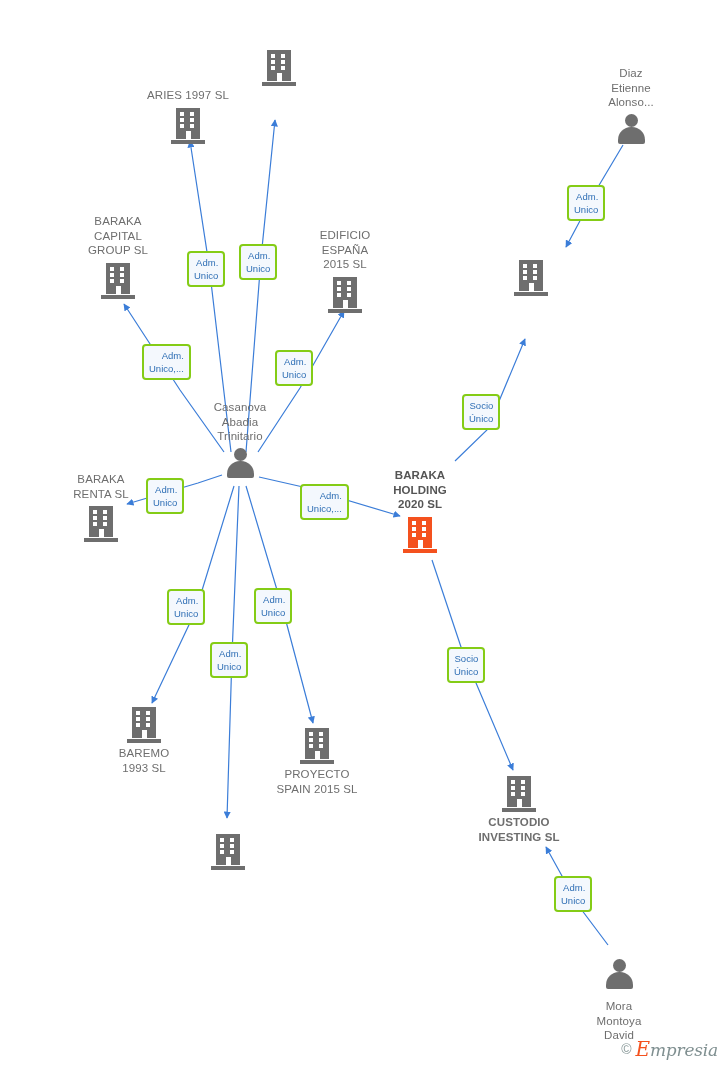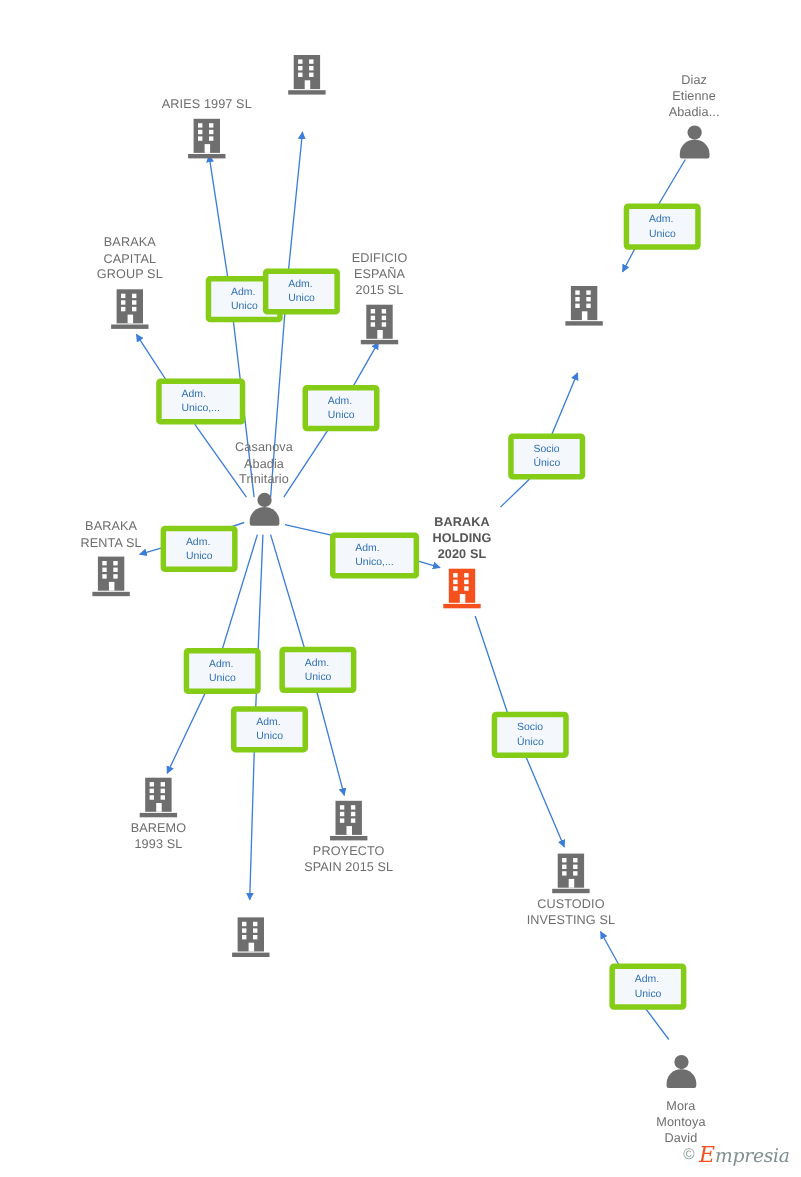--- a/index.html
+++ b/index.html
@@ -91,27 +91,27 @@
     position: absolute;
     left: 4px; top: 14px;
     width: 27px; height: 17px;
     background: #6e6e6e;
     border-radius: 13px 13px 2px 2px;
   }
   
   .chip {
     position: absolute;
     background: #f4f8fd;
-    border: 5px solid #84cc16;
+    border: 2px solid #84cc16;
     border-radius: 4px;
     color: #2f6fb5;
     font-size: 9.5px;
     line-height: 13px;
-    text-align: left;
-    padding: 3px 18px;
+    text-align: right;
+    padding: 3px 5px;
     white-space: pre-line;
     box-sizing: border-box;
   }
   
   .watermark {
     position: absolute;
     right: 10px;
     bottom: 9px;
     display: flex;
     align-items: center;
@@ -189,21 +189,21 @@
             <div class="win" style="left: 19px; top: 12px;"></div>
             <div class="win" style="left: 9px; top: 18px;"></div>
             <div class="win" style="left: 19px; top: 18px;"></div>
             <div class="door"></div>
           </div>
         </div>
       </div>
       <div class="node" style="left: 631px; top: 66px;">
         <div class="node-label">Diaz
 Etienne
-Abadia...</div>
+Alonso...</div>
         <div class="node-icon">
           <div class="per">
             <div class="head"></div>
             <div class="torso"></div>
           </div>
         </div>
       </div>
       <div class="node" style="left: 118px; top: 214px;">
         <div class="node-label">BARAKA
 CAPITAL
@@ -328,21 +328,21 @@
             <div class="win" style="left: 9px; top: 6px;"></div>
             <div class="win" style="left: 19px; top: 6px;"></div>
             <div class="win" style="left: 9px; top: 12px;"></div>
             <div class="win" style="left: 19px; top: 12px;"></div>
             <div class="win" style="left: 9px; top: 18px;"></div>
             <div class="win" style="left: 19px; top: 18px;"></div>
             <div class="door"></div>
           </div>
         </div>
       </div>
-      <div class="node below" style="left: 519px; top: 774px;">
+      <div class="node below" style="left: 519px; top: 774px; font-weight: bold;">
         <div class="node-label">CUSTODIO
 INVESTING  SL</div>
         <div class="node-icon">
           <div class="bld">
             <div class="body"></div>
             <div class="base"></div>
             <div class="win" style="left: 9px; top: 6px;"></div>
             <div class="win" style="left: 19px; top: 6px;"></div>
             <div class="win" style="left: 9px; top: 12px;"></div>
             <div class="win" style="left: 19px; top: 12px;"></div>

